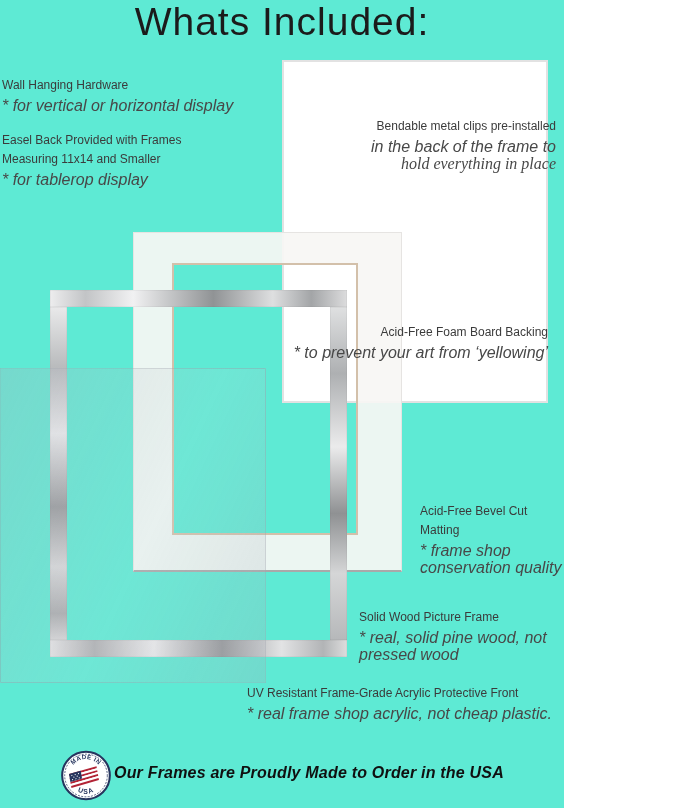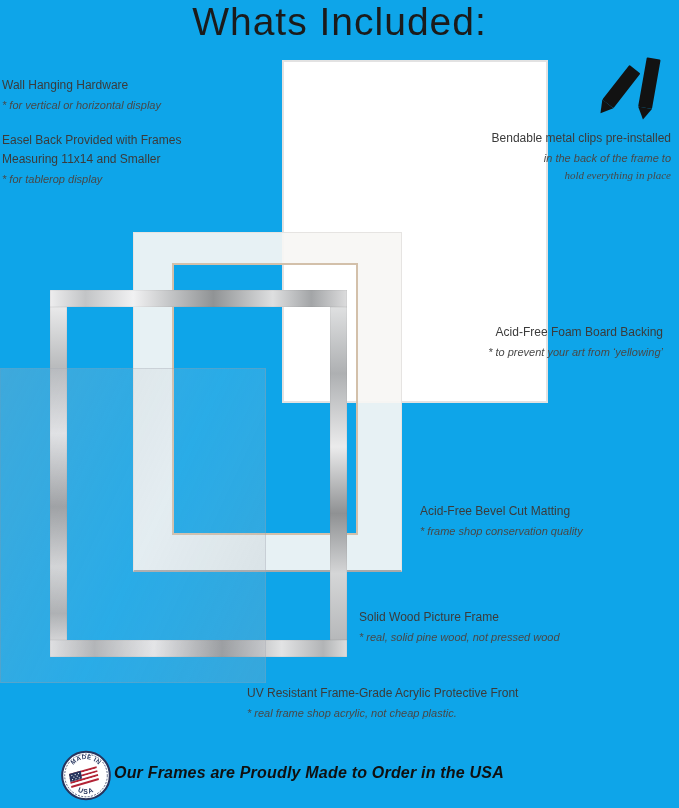--- a/index.html
+++ b/index.html
@@ -1,17 +1,17 @@
 <!DOCTYPE html>
 <html><head>
 <meta charset="utf-8">
 <style>
   html,body{margin:0;padding:0;background:#fff;}
   #stage{
-    position:relative;width:679px;height:808px;background:#0ea5e9;overflow:hidden;
+    position:relative;width:564px;height:808px;background:#5eead4;overflow:hidden;
     font-family:"Liberation Sans","DejaVu Sans",sans-serif;color:#3b3b3b;
   }
   
   .title{
     position:absolute;top:0;left:0;right:0;text-align:center;z-index:6;
     font-size:39px;letter-spacing:1px;color:#1b1b1b;font-weight:400;
   }
   
   .foam-board{
     position:absolute;left:282px;top:60px;width:266px;height:343px;z-index:1;
@@ -44,26 +44,26 @@
     background:linear-gradient(180deg,#dfe0e1 0%,#aeb0b2 20%,#ebebec 42%,#8f9193 62%,#d5d6d7 80%,#b6b8ba 100%);}
   .acrylic{
     position:absolute;left:0;top:368px;width:266px;height:315px;z-index:4;box-sizing:border-box;
     background:linear-gradient(115deg,rgba(173,178,188,0.30),rgba(208,212,220,0.14) 55%,rgba(168,173,183,0.26));
     border:1px solid rgba(150,155,165,0.28);
   }
   .clips-svg{position:absolute;left:588px;top:56px;width:84px;height:70px;z-index:5;}
   
   .tb{position:absolute;z-index:6;}
   .tb .lbl{font-size:12px;line-height:19px;color:#3b3b3b;}
-  .tb .note{font-size:11px;line-height:17px;font-style:italic;color:#484848;margin-top:2px;}
+  .tb .note{font-size:16px;line-height:17px;font-style:italic;color:#484848;margin-top:2px;}
   .tb-right{text-align:right;}
   #tb-wall{left:2px;top:76px;}
   #tb-easel{left:2px;top:131px;}
   #tb-easel .lbl span{display:block;}
-  #tb-clips{right:8px;top:129px;}
+  #tb-clips{right:8px;top:117px;}
   #tb-foam{right:16px;top:323px;}
   #tb-mat{left:420px;top:502px;}
   #tb-frame{left:359px;top:608px;}
   #tb-acrylic{left:247px;top:684px;}
   
   .stamp-svg{position:absolute;left:60px;top:748px;width:52px;height:55px;z-index:6;}
   .footer-text{
     position:absolute;left:114px;top:764px;z-index:6;
     font-size:16px;font-weight:bold;font-style:italic;color:#101010;letter-spacing:.2px;text-align:center;
   }

